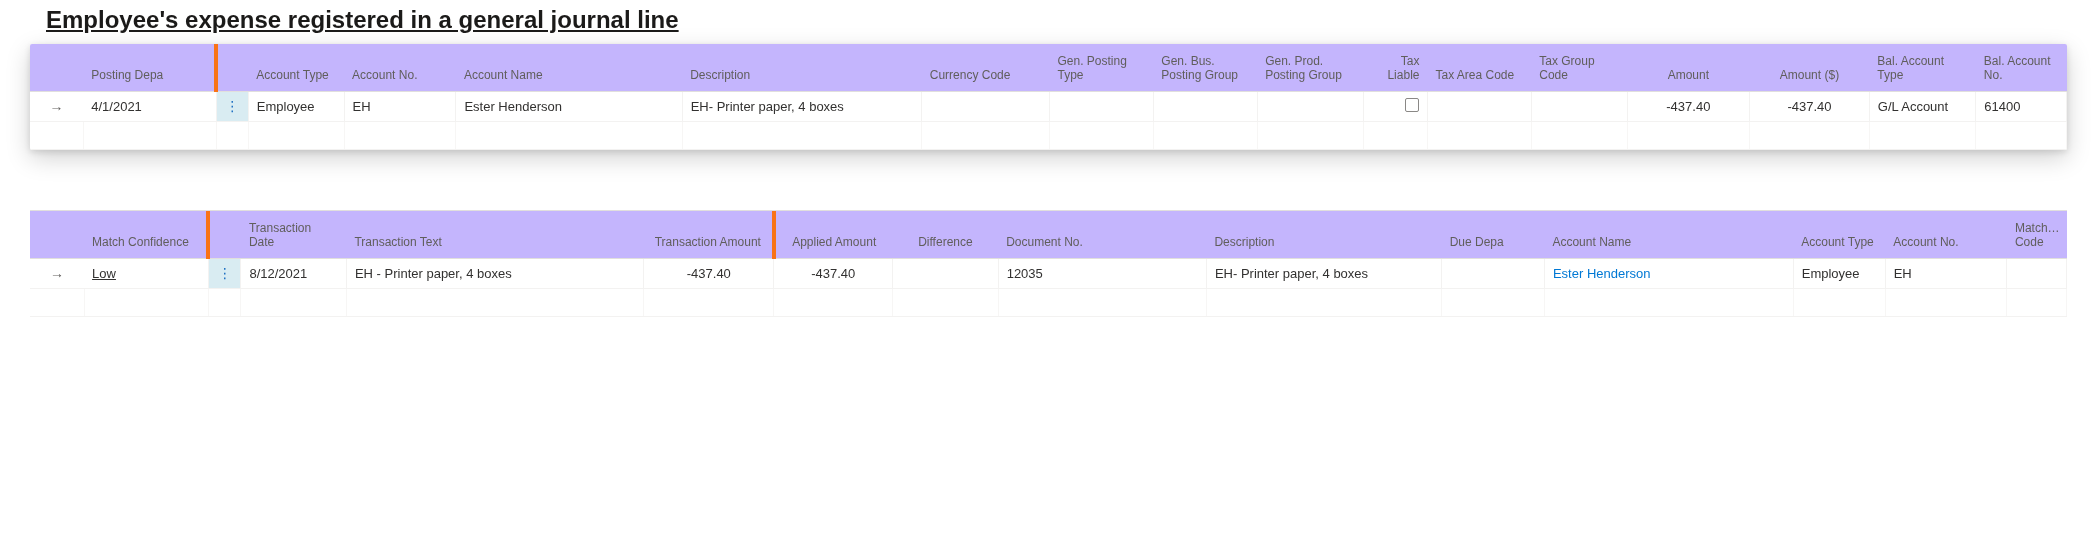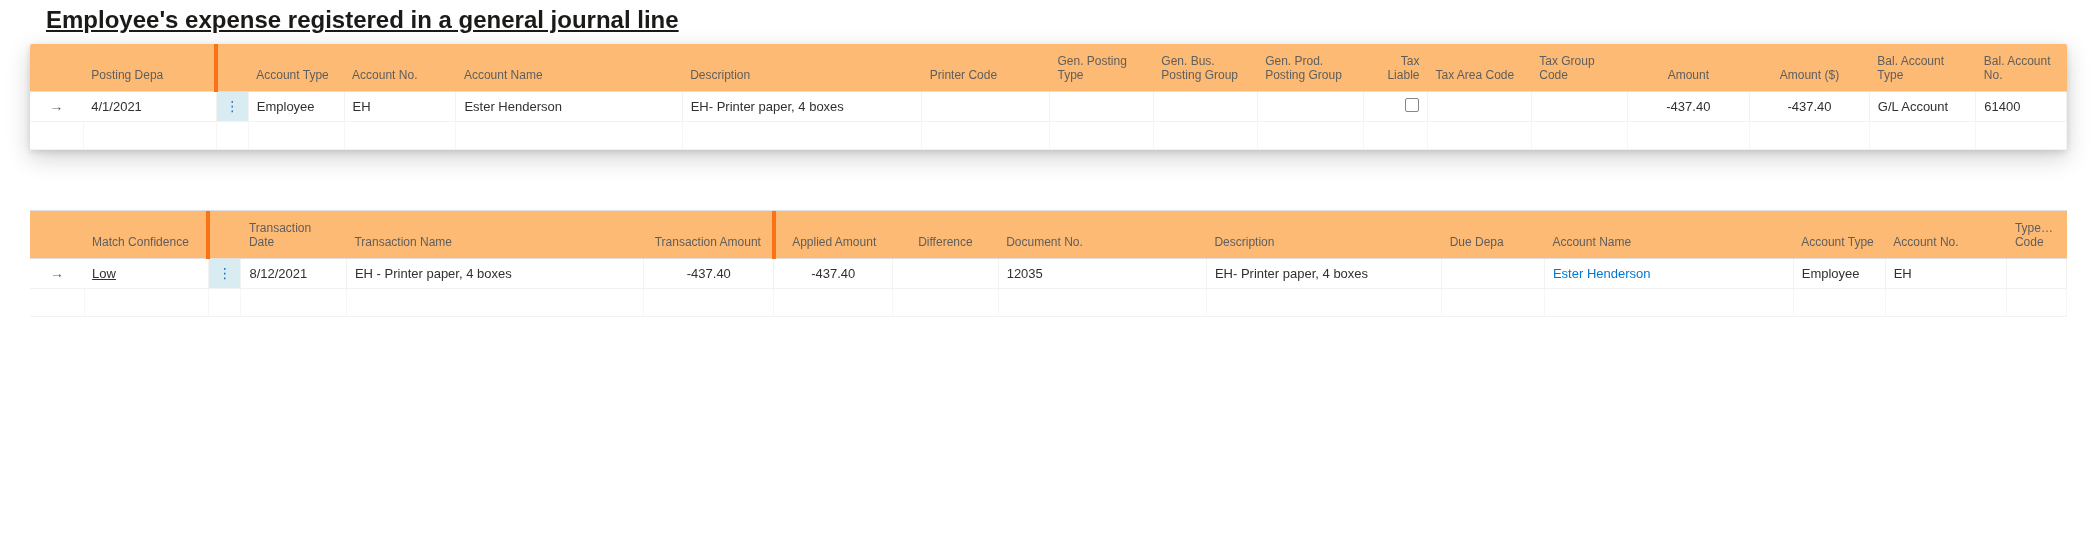--- a/index.html
+++ b/index.html
@@ -37,21 +37,21 @@
     table-layout: fixed;
   }
   th {
     font-weight: 400;
     font-size: 12px;
     color: #605e5c;
     text-align: left;
     vertical-align: bottom;
     padding: 10px 8px 8px 8px;
     border-bottom: 1px solid #e1dfdd;
-    background: #fdba74;
+    background: #c4b5fd;
     white-space: normal;
     line-height: 1.2;
   }
   th.right, td.right { text-align: center; }
   th.center, td.center { text-align: right; }
   td {
     padding: 6px 8px;
     border-bottom: 1px solid #f3f2f1;
     border-right: 1px solid #f3f2f1;
     vertical-align: middle;
@@ -122,21 +122,21 @@
   </colgroup>
   <thead>
     <tr>
       <th></th>
       <th>Posting Depa</th>
       <th class="sep-col"></th>
       <th>Account Type</th>
       <th>Account No.</th>
       <th>Account Name</th>
       <th>Description</th>
-      <th>Printer Code</th>
+      <th>Currency Code</th>
       <th>Gen. Posting Type</th>
       <th>Gen. Bus. Posting Group</th>
       <th>Gen. Prod. Posting Group</th>
       <th class="center">Tax Liable</th>
       <th>Tax Area Code</th>
       <th>Tax Group Code</th>
       <th class="right">Amount</th>
       <th class="right">Amount ($)</th>
       <th>Bal. Account Type</th>
       <th>Bal. Account No.</th>
@@ -205,31 +205,31 @@
     <col style="width:68px">
         <col style="width:90px">
         <col style="width:44px">
   </colgroup>
   <thead>
     <tr>
       <th></th>
       <th>Match Confidence</th>
       <th class="sep-col"></th>
       <th>Transaction Date</th>
-      <th>Transaction Name</th>
+      <th>Transaction Text</th>
       <th class="right">Transaction Amount</th>
       <th class="right sep-col">Applied Amount</th>
       <th class="right">Difference</th>
       <th>Document No.</th>
       <th>Description</th>
       <th>Due Depa</th>
       <th>Account Name</th>
       <th>Account Type</th>
       <th>Account No.</th>
-      <th>Type… Code</th>
+      <th>Match… Code</th>
     </tr>
   </thead>
   <tbody>
     <tr>
       <td class="arrow-cell noborder">→</td>
       <td><span class="underline">Low</span></td>
       <td class="dots-cell">⋮</td>
       <td>8/12/2021</td>
       <td>EH - Printer paper, 4 boxes</td>
       <td class="right">-437.40</td>

